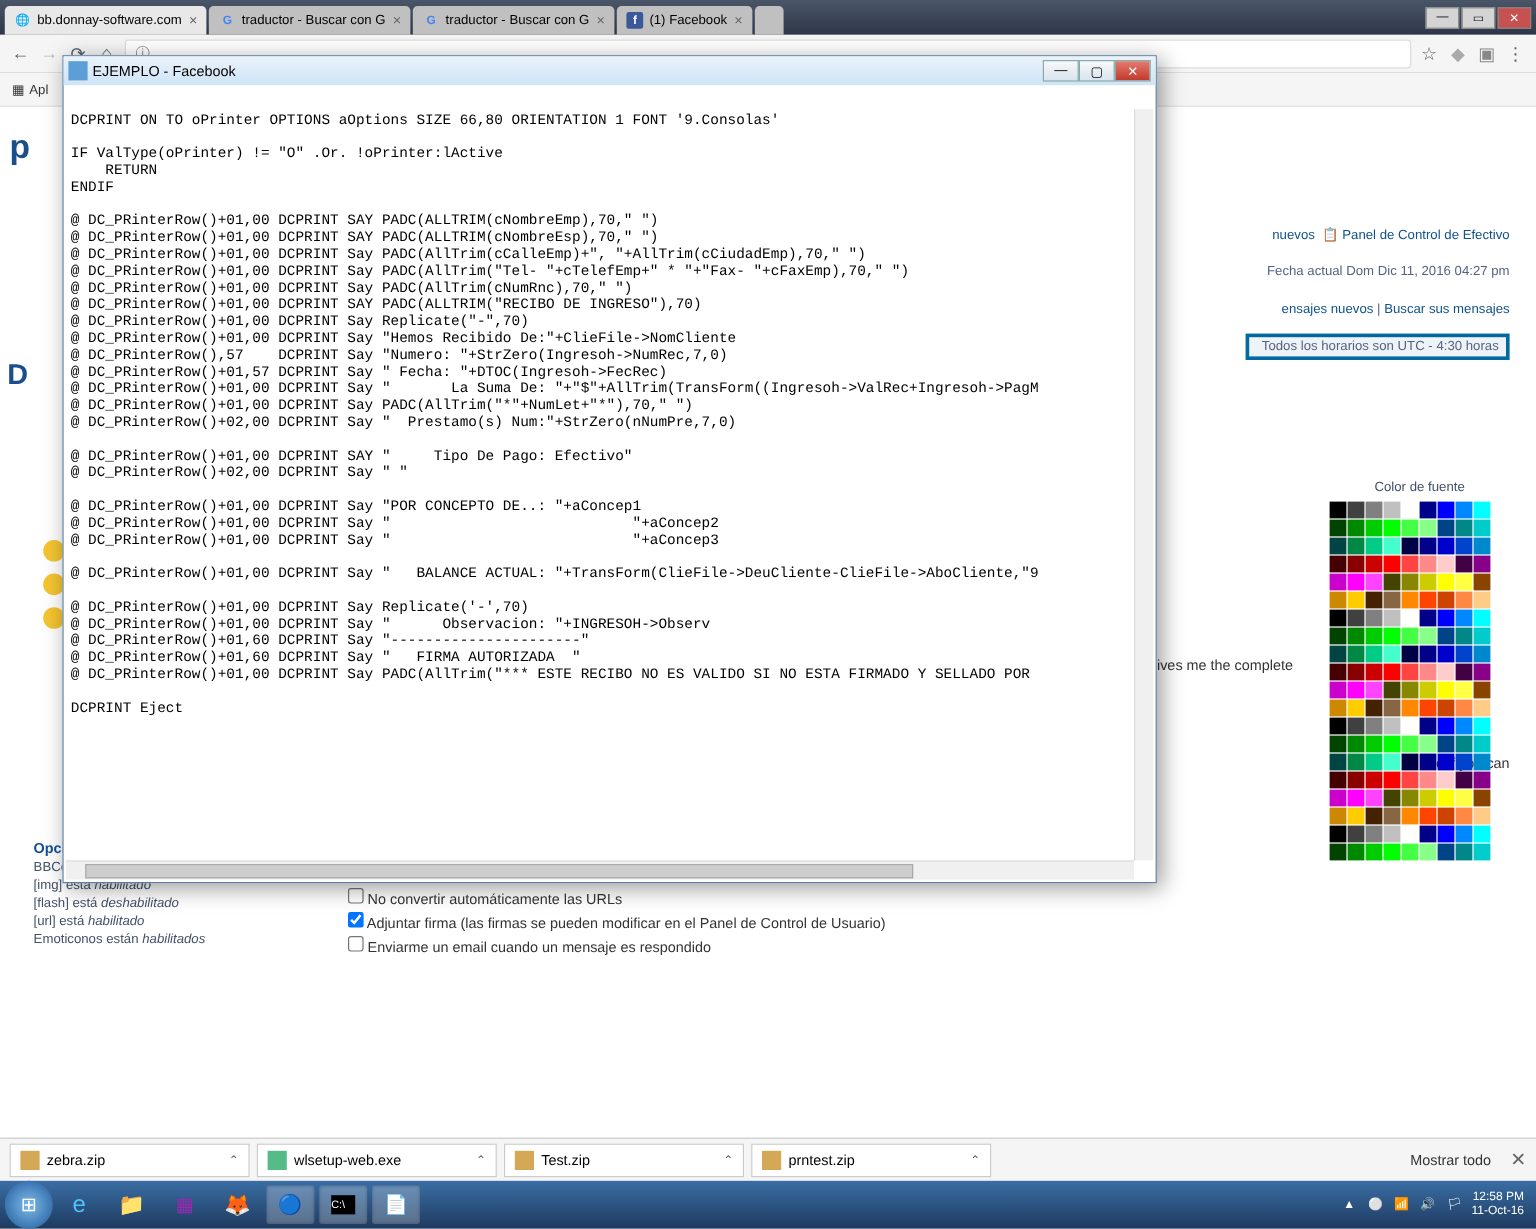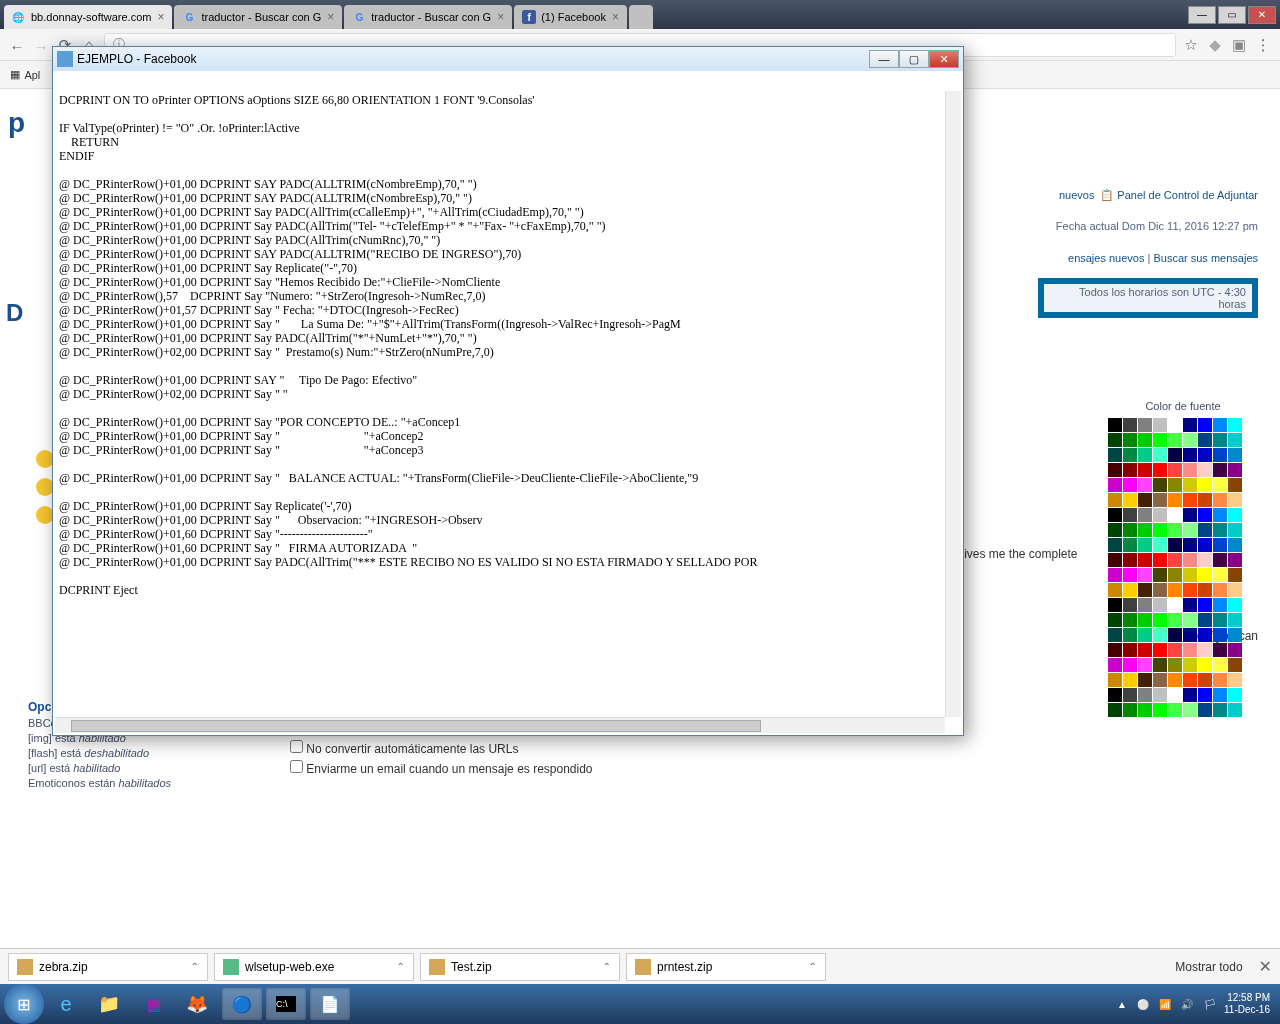--- a/index.html
+++ b/index.html
@@ -42,21 +42,21 @@
 .notepad { position: absolute; left: 52px; top: 46px; width: 912px; height: 690px; background: #fff; border: 1px solid #5a7fa0; box-shadow: 4px 4px 18px rgba(0,0,0,0.4); }
 .np-title { height: 24px; background: linear-gradient(#eaf3fb,#cfe4f6); display: flex; align-items: center; padding: 0 4px; font-size: 12px; }
 .np-title-icon { width: 16px; height: 16px; margin-right: 4px; background: #5c9fd6; display: inline-block; }
 .np-title-btns { margin-left: auto; display: flex; gap: 0; }
 .np-btn { width: 30px; height: 18px; border: 1px solid #8aa; background: linear-gradient(#f8f8f8,#d8e4ee); font-size: 11px; display: flex; align-items: center; justify-content: center; }
 .np-btn.close { background: linear-gradient(#e47a6e,#c13a2b); color: white; }
 .np-menu { height: 20px; background: #f4f4f4; display: flex; align-items: center; padding: 0 4px; font-size: 12px; border-bottom: 1px solid #dde; }
 .np-menu-item { padding: 2px 8px; }
 .np-menu-item.active { background: #cde6f7; border: 1px solid #7da2ce; padding: 1px 7px; }
 .np-body { position: absolute; top: 44px; left: 2px; right: 2px; bottom: 18px; background: white; overflow: hidden; }
-.np-text { font-family: Liberation Serif, serif; font-size: 12px; line-height: 14px; white-space: pre; padding: 2px 4px; color: #000; }
+.np-text { font-family: Liberation Mono, monospace; font-size: 12px; line-height: 14px; white-space: pre; padding: 2px 4px; color: #000; }
 .np-vscroll { position: absolute; right: 2px; top: 44px; width: 16px; bottom: 18px; background: #f0f0f0; border-left: 1px solid #ddd; }
 .np-hscroll { position: absolute; left: 2px; right: 18px; bottom: 2px; height: 16px; background: #f0f0f0; border-top: 1px solid #ddd; }
 .scroll-thumb-h { position: absolute; left: 16px; top: 2px; height: 12px; width: 690px; background: #cdcdcd; border: 1px solid #aaa; }
 
 
 .dl-shelf { position: absolute; left: 0; right: 0; bottom: 40px; height: 36px; background: #f5f5f5; border-top: 1px solid #ccc; display: flex; align-items: center; padding: 0 8px; gap: 6px; }
 .dl-item { height: 28px; border: 1px solid #ccc; background: white; display: flex; align-items: center; padding: 0 8px; font-size: 12px; min-width: 200px; gap: 6px; }
 .dl-icon { width: 16px; height: 16px; background: #d4a856; }
 .dl-caret { margin-left: auto; color: #666; font-size: 10px; }
 .dl-show-all { margin-left: auto; font-size: 12px; color: #333; }
@@ -124,24 +124,24 @@
 <div class="bookmarks">
   <div class="bm-item">
     <span style="margin-right:4px">▦</span>
     <span>Apl</span>
   </div>
 </div>
 
 <div class="page-bg">
   <div style="position:absolute;left:8px;top:18px;font-size:28px;color:#1b4f8a;font-weight:bold">p</div>
   <div class="forum-right">
-    <div><a>nuevos</a> &nbsp;📋 <a>Panel de Control de Adjuntar</a></div>
-    <div style="margin-top:18px">Fecha actual Dom Dic 11, 2016 12:27 pm</div>
+    <div><a>nuevos</a> &nbsp;📋 <a>Panel de Control de Efectivo</a></div>
+    <div style="margin-top:18px">Fecha actual Dom Dic 11, 2016 04:27 pm</div>
     <div style="margin-top:20px"><a>ensajes nuevos</a> | <a>Buscar sus mensajes</a></div>
-    <div style="margin-top:14px;background:#eef3f7;padding:2px 6px;border:6px solid #0369a1">Todos los horarios son UTC - 4:30 horas</div>
+    <div style="margin-top:14px;background:#eef3f7;padding:2px 6px;border:3px solid #0369a1">Todos los horarios son UTC - 4:30 horas</div>
   </div>
   <div style="position:absolute;right:22px;top:540px;font-size:12px;color:#333">to see if you can</div>
   <div style="position:absolute;left:6px;top:210px;font-size:24px;font-weight:bold;color:#1b4f8a">D</div>
 </div>
 
 <div class="color-panel">
   <div>Color de fuente</div>
   <div class="color-grid" id="colorgrid">
       <div class="color-cell" style="background: rgb(0, 0, 0);"></div>
       <div class="color-cell" style="background: rgb(64, 64, 64);"></div>
@@ -340,20 +340,21 @@
   <div class="opt-line"><span>[img]</span><span> está </span><em>habilitado</em></div>
   <div class="opt-line"><span>[flash]</span><span> está </span><em>deshabilitado</em></div>
   <div class="opt-line"><span>[url]</span><span> está </span><em>habilitado</em></div>
   <div class="opt-line"><span>Emoticonos están </span><em>habilitados</em></div>
 </div>
 
 <div class="checks">
   <label><input type="checkbox" style=""> <span>Deshabilitar BBCode</span></label>
   <label><input type="checkbox" style=""> <span>Deshabilitar emoticonos</span></label>
   <label><input type="checkbox" style=""> <span>No convertir automáticamente las URLs</span></label>
+  <label><input type="checkbox" checked="" style=""> <span>Adjuntar firma (las firmas se pueden modificar en el Panel de Control de Usuario)</span></label>
   <label><input type="checkbox" style=""> <span>Enviarme un email cuando un mensaje es respondido</span></label>
 </div>
 
 <div class="notepad">
   <div class="np-title">
     <span class="np-title-icon"></span>
     <span>EJEMPLO - Facebook</span>
     <div class="np-title-btns">
       <div class="np-btn">—</div>
       <div class="np-btn">▢</div>
@@ -453,16 +454,16 @@
       <span style="color:#5c9fd6">📄</span>
     </div>
   <div class="tray">
     <span class="tray-ic">▲</span>
     <span class="tray-ic">⚪</span>
     <span class="tray-ic">📶</span>
     <span class="tray-ic">🔊</span>
     <span class="tray-ic">🏳</span>
     <div class="tray-time">
       <div>12:58 PM</div>
-      <div>11-Dec-16</div>
+      <div>11-Oct-16</div>
     </div>
   </div>
 </div>
 
 </body></html>

